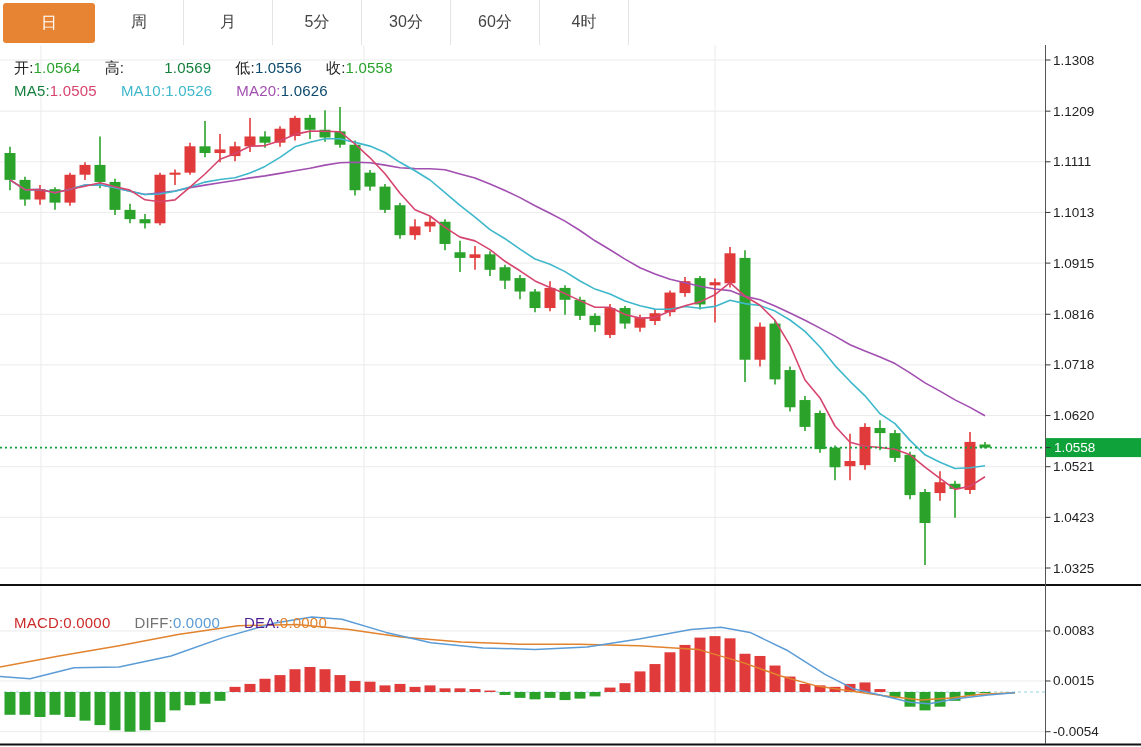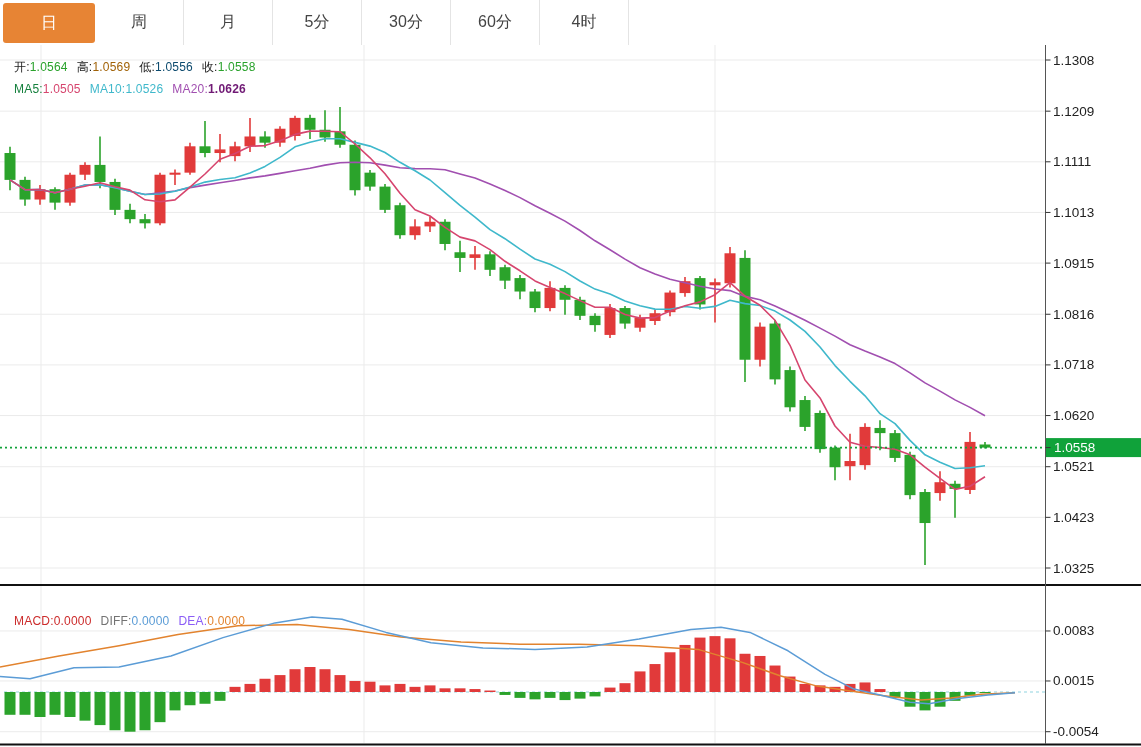--- a/index.html
+++ b/index.html
@@ -3,21 +3,21 @@
 <meta charset="utf-8">
 <style>
   html,body{margin:0;padding:0;background:#fff;}
   #app{position:relative;width:1141px;height:747px;background:#fff;overflow:hidden;
        font-family:"Liberation Sans","DejaVu Sans",sans-serif;}
   .toolbar{position:absolute;left:0;top:0;height:45px;display:flex;align-items:stretch;}
   .tab{width:89px;box-sizing:border-box;display:flex;align-items:center;justify-content:center;
        font-size:16px;color:#444;border-right:1px solid #e4e4e4;background:#fff;cursor:pointer;}
   .tab.active{background:#e78434;color:#fff;border-right:none;border-radius:3px;
        width:92px;margin:3px 0 2px 3px;}
-  .legend{position:absolute;display:flex;gap:9px;font-size:12px;white-space:nowrap;
+  .legend{position:absolute;display:flex;gap:24px;font-size:15px;white-space:nowrap;
        pointer-events:none;}
   .legend .li span{letter-spacing:0.2px;}
   #ohlc-legend{left:14px;top:59px;}
   #ma-legend{left:14px;top:82px;}
   #macd-legend{left:14px;top:614px;}
   svg{position:absolute;left:0;top:0;}
 </style>
 </head>
 <body>
 
@@ -289,27 +289,27 @@
         <text x="1053" y="685.4705882352941" fill="#222222" font-size="13.5px">0.0015</text>
         <line x1="1045.5" y1="731.7058823529412" x2="1050.5" y2="731.7058823529412" stroke="#333" stroke-width="1"></line>
         <text x="1053" y="736.2058823529412" fill="#222222" font-size="13.5px">-0.0054</text>
         <rect x="1046" y="438.08901322482154" width="95" height="19" fill="#10a23a"></rect>
         <line x1="1045.5" y1="447.58901322482154" x2="1050.5" y2="447.58901322482154" stroke="#333" stroke-width="1"></line>
         <text x="1054" y="452.08901322482154" fill="#fff" font-size="13.5px">1.0558</text>
       </g>
     </svg>
   <div class="legend" id="ohlc-legend">
       <span class="li"><span style="color: rgb(34, 34, 34);">开:</span><span style="color: rgb(42, 162, 44);">1.0564</span></span>
-      <span class="li"><span style="color: rgb(34, 34, 34);">高:</span><span style="color: #a16207;">1.0569</span></span>
+      <span class="li"><span style="color: rgb(34, 34, 34);">高:</span><span style="color: #15803d; margin-left: 40px;">1.0569</span></span>
       <span class="li"><span style="color: rgb(34, 34, 34);">低:</span><span style="color: #0c4a6e;">1.0556</span></span>
       <span class="li"><span style="color: rgb(34, 34, 34);">收:</span><span style="color: rgb(42, 162, 44);">1.0558</span></span>
     </div>
   <div class="legend" id="ma-legend">
       <span class="li"><span style="color: #15803d; text-align: center;">MA5:</span><span style="color: rgb(214, 69, 110);">1.0505</span></span>
       <span class="li"><span style="color: rgb(63, 184, 203);">MA10:</span><span style="color: rgb(63, 184, 203);">1.0526</span></span>
-      <span class="li"><span style="color: rgb(161, 79, 176);">MA20:</span><span style="color: #701a75; font-weight: bold;">1.0626</span></span>
+      <span class="li"><span style="color: rgb(161, 79, 176);">MA20:</span><span style="color: #0c4a6e;">1.0626</span></span>
     </div>
   <div class="legend" id="macd-legend">
       <span class="li"><span style="color: rgb(204, 43, 43);">MACD:</span><span style="color: rgb(204, 43, 43);">0.0000</span></span>
       <span class="li"><span style="color: #737373;">DIFF:</span><span style="color: rgb(91, 156, 214);">0.0000</span></span>
-      <span class="li"><span style="color: #8b5cf6; text-align: right;">DEA:</span><span style="color: rgb(226, 131, 46);">0.0000</span></span>
+      <span class="li"><span style="color: #4c1d95; text-align: right;">DEA:</span><span style="color: rgb(226, 131, 46);">0.0000</span></span>
     </div>
 </div>
 
 </body></html>

